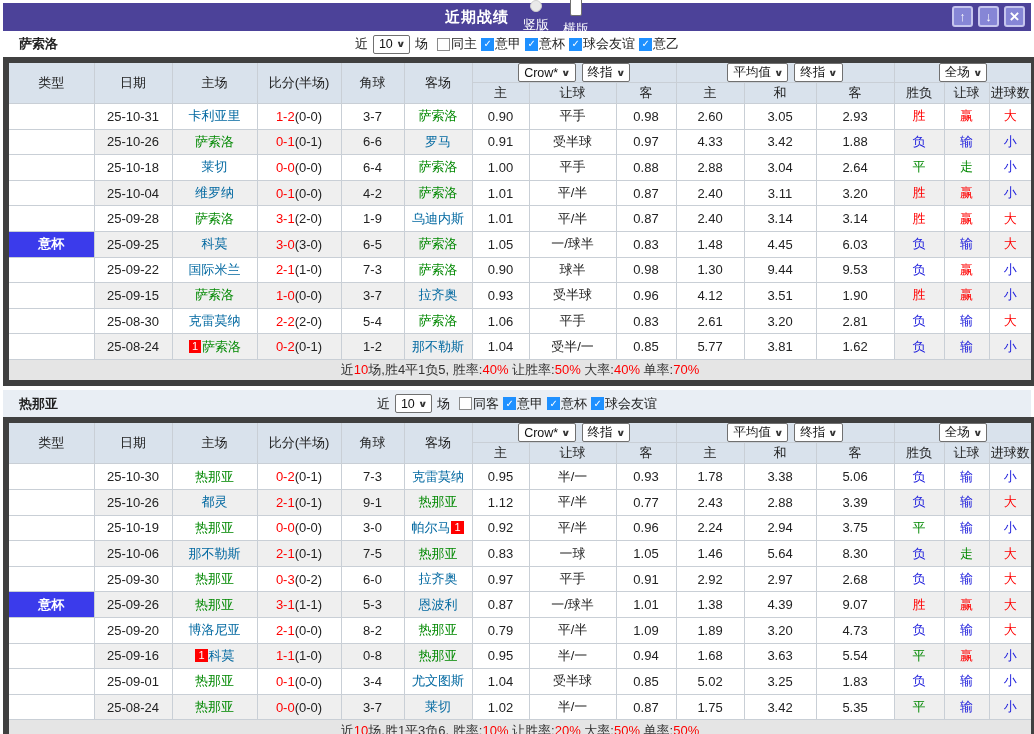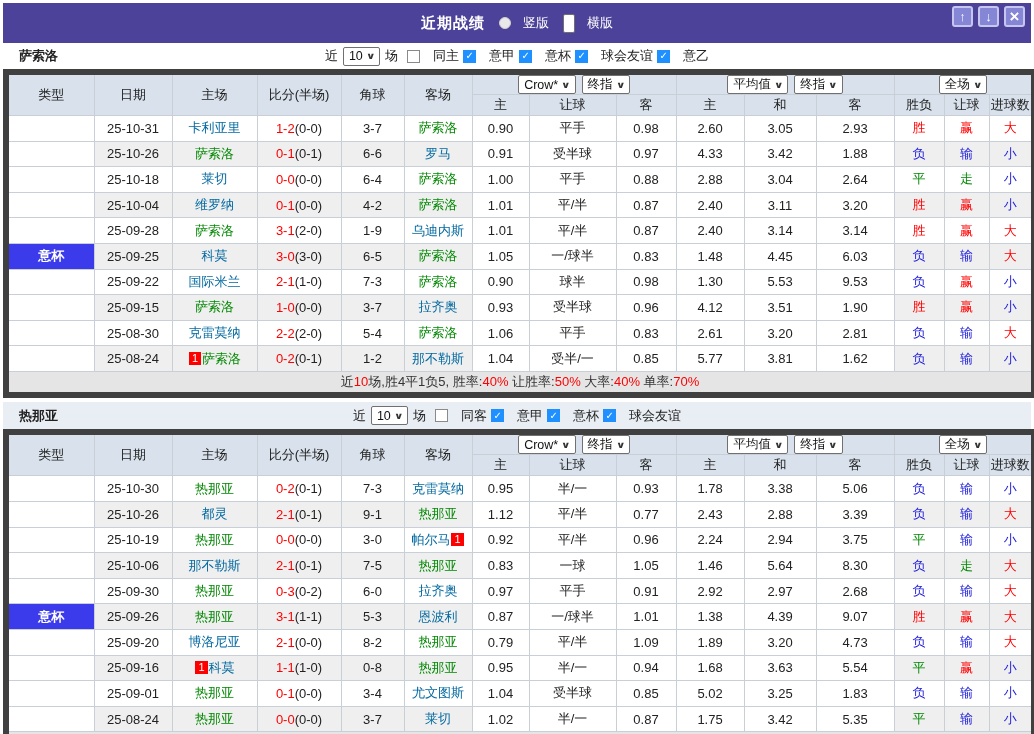--- a/index.html
+++ b/index.html
@@ -6,37 +6,37 @@
     --c-titlebar:#4C4299; --c-button:#8686D6; --c-buttonborder:#C6C6EE;
     --c-league:#2095FF; --c-cup:#3B3BEB;
     --c-headerbg:#D9E2EC; --c-bandbg:#E9EEF4;
     --c-cream:#FCF6E9; --c-avgblue:#E7F2F9; --c-stripe:#EFEFEF;
     --c-red:#FF0000; --c-blue:#2222DD; --c-green:#008800; --c-teamgreen:#008800;
   }
   *{margin:0;padding:0;box-sizing:border-box;}
   body{background:#bbb;font-family:"Liberation Sans","DejaVu Sans",sans-serif;}
   .window{width:1034px;height:734px;background:#fff;padding:3px;overflow:hidden;position:relative;}
   
-  .titlebar{height:40px;background:var(--c-titlebar);display:flex;align-items:center;justify-content:center;position:relative;color:#fff;}
+  .titlebar{height:28px;background:var(--c-titlebar);display:flex;align-items:center;justify-content:center;position:relative;color:#fff;}
   .titlebar .title{font-size:15px;font-weight:700;letter-spacing:1px;}
   .radio-group{display:flex;align-items:center;margin-left:14px;gap:14px;}
-  .radio-item{display:flex;align-items:center;gap:12px;font-size:13px;cursor:default;}
+  .radio-item{display:flex;align-items:center;gap:4px;font-size:13px;cursor:default;flex-direction:column;}
   .radio{width:12px;height:12px;border-radius:50%;background:#E9E9E9;border:1px solid #CFCFCF;display:inline-flex;align-items:center;justify-content:center;}
   .radio.sel{background:#fff;}
   .radio.sel .dot{width:6px;height:6px;border-radius:50%;background:#1E9FFF;}
   .win-buttons{position:absolute;right:6px;top:3px;display:flex;gap:5px;}
   .wbtn{width:21px;height:21px;background:var(--c-button);border:2px solid var(--c-buttonborder);border-radius:3px;color:#fff;font-weight:700;font-size:13px;display:flex;align-items:center;justify-content:center;line-height:1;cursor:pointer;}
   
   .band{height:26px;position:relative;display:flex;align-items:center;justify-content:center;font-size:13px;color:#222;}
   .band.gray{background:var(--c-bandbg);height:27px;margin-top:4px;}
   .team-label{position:absolute;left:16px;font-weight:700;font-size:13px;color:#222;}
   .filter{display:flex;align-items:center;gap:5px;}
   .sel{display:inline-flex;align-items:center;gap:4px;background:#fff;border:1px solid #707070;border-radius:2px;height:19px;padding:0 5px;font-size:12.5px;color:#111;cursor:pointer;}
   .chev{font-style:normal;font-size:9px;font-weight:700;color:#333;transform:scaleX(1.3);}
-  .cbwrap{display:inline-flex;align-items:center;gap:13px;margin-left:4px;cursor:pointer;}
+  .cbwrap{display:inline-flex;align-items:center;gap:1px;margin-left:4px;cursor:pointer;}
   .cb{width:13px;height:13px;border:1px solid #8A8A8A;background:#fff;display:inline-flex;align-items:center;justify-content:center;font-size:10px;color:#fff;line-height:1;}
   .cb.on{background:#1E90FF;border-color:#1E90FF;}
   
   table.grid{width:1028px;table-layout:fixed;border-collapse:collapse;border:6px solid #404040;font-size:13px;color:#222;}
   table.grid th,table.grid td{border:1px solid #C9CFD6;text-align:center;overflow:hidden;white-space:nowrap;}
   table.grid thead th{background:var(--c-headerbg);font-weight:400;height:21px;color:#222;}
   table.grid thead .ghead{background:var(--c-headerbg);}
   .gsel{display:flex;align-items:center;justify-content:center;gap:6px;}
   table.grid tbody td{height:25.6px;background:#fff;}
   tbody tr:nth-child(even) td.c-plain,tbody tr:nth-child(even) td.c-res{background:var(--c-stripe);}
@@ -299,21 +299,21 @@
             <td class="c-type">意甲</td>
             <td class="c-plain">25-09-22</td>
             <td class="c-plain"><span class="team">国际米兰</span></td>
             <td class="c-plain"><span class="score-main">2-1</span><span>(1-0)</span></td>
             <td class="c-plain">7-3</td>
             <td class="c-plain"><span class="team self">萨索洛</span></td>
             <td class="c-o1">0.90</td>
             <td class="c-o1">球半</td>
             <td class="c-o1">0.98</td>
             <td class="c-o2">1.30</td>
-            <td class="c-o2">5.53</td>
+            <td class="c-o2">9.44</td>
             <td class="c-o2">9.53</td>
             <td class="c-res b">负</td>
             <td class="c-res r">赢</td>
             <td class="c-res b">小</td>
           </tr>
           <tr>
             <td class="c-type">意甲</td>
             <td class="c-plain">25-09-15</td>
             <td class="c-plain"><span class="team self">萨索洛</span></td>
             <td class="c-plain"><span class="score-main">1-0</span><span>(0-0)</span></td>

